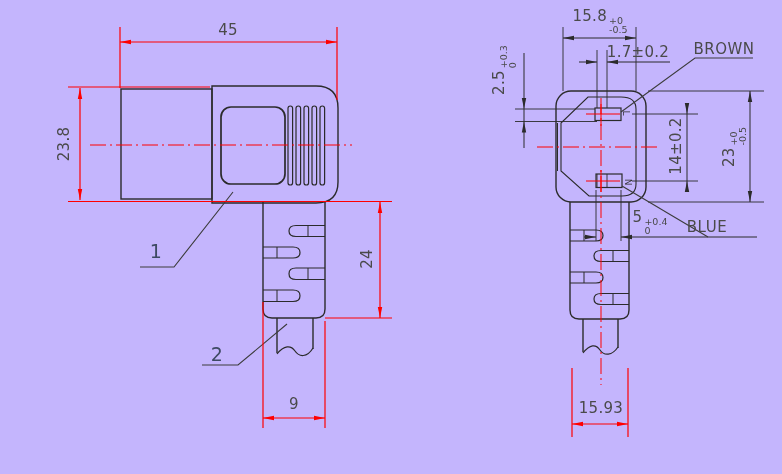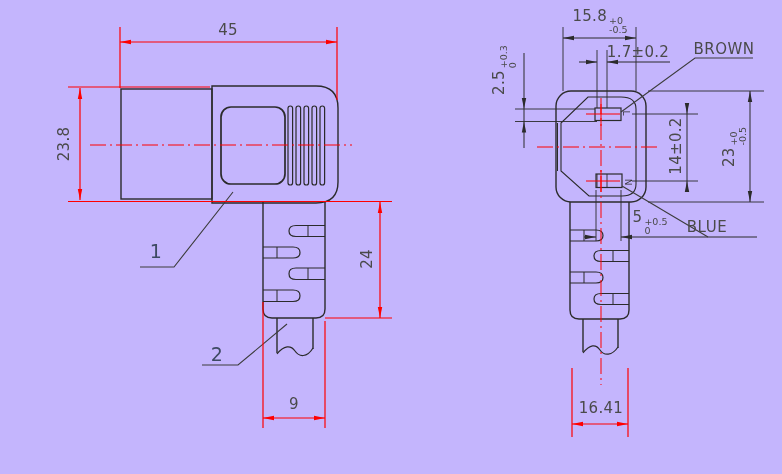--- a/index.html
+++ b/index.html
@@ -183,24 +183,24 @@
 <div class="lbl rot" style="left:504px;top:70px"><span>2.5</span><span class="tol">
         <span>+0.3</span>
         <span>0</span>
       </span></div>
 <div class="lbl rot" style="left:676px;top:146px">14±0.2</div>
 <div class="lbl rot" style="left:734px;top:147px"><span>23</span><span class="tol">
         <span>+0</span>
         <span>-0.5</span>
       </span></div>
 <div class="lbl" style="left:650px;top:222px"><span>5</span><span class="tol">
-        <span>+0.5</span>
+        <span>+0.4</span>
         <span>0</span>
       </span></div>
-<div class="lbl" style="left:601px;top:408px">16.41</div>
+<div class="lbl" style="left:601px;top:408px">15.93</div>
 
 <div class="lbl wire" style="left:724px;top:49px">BROWN</div>
 <div class="lbl wire" style="left:707px;top:227px">BLUE</div>
 
 <div class="pinmark" style="left:626px;top:113px">L</div>
 <div class="pinmark" style="left:628px;top:182px">N</div>
 
 </div>
 
 </body></html>

